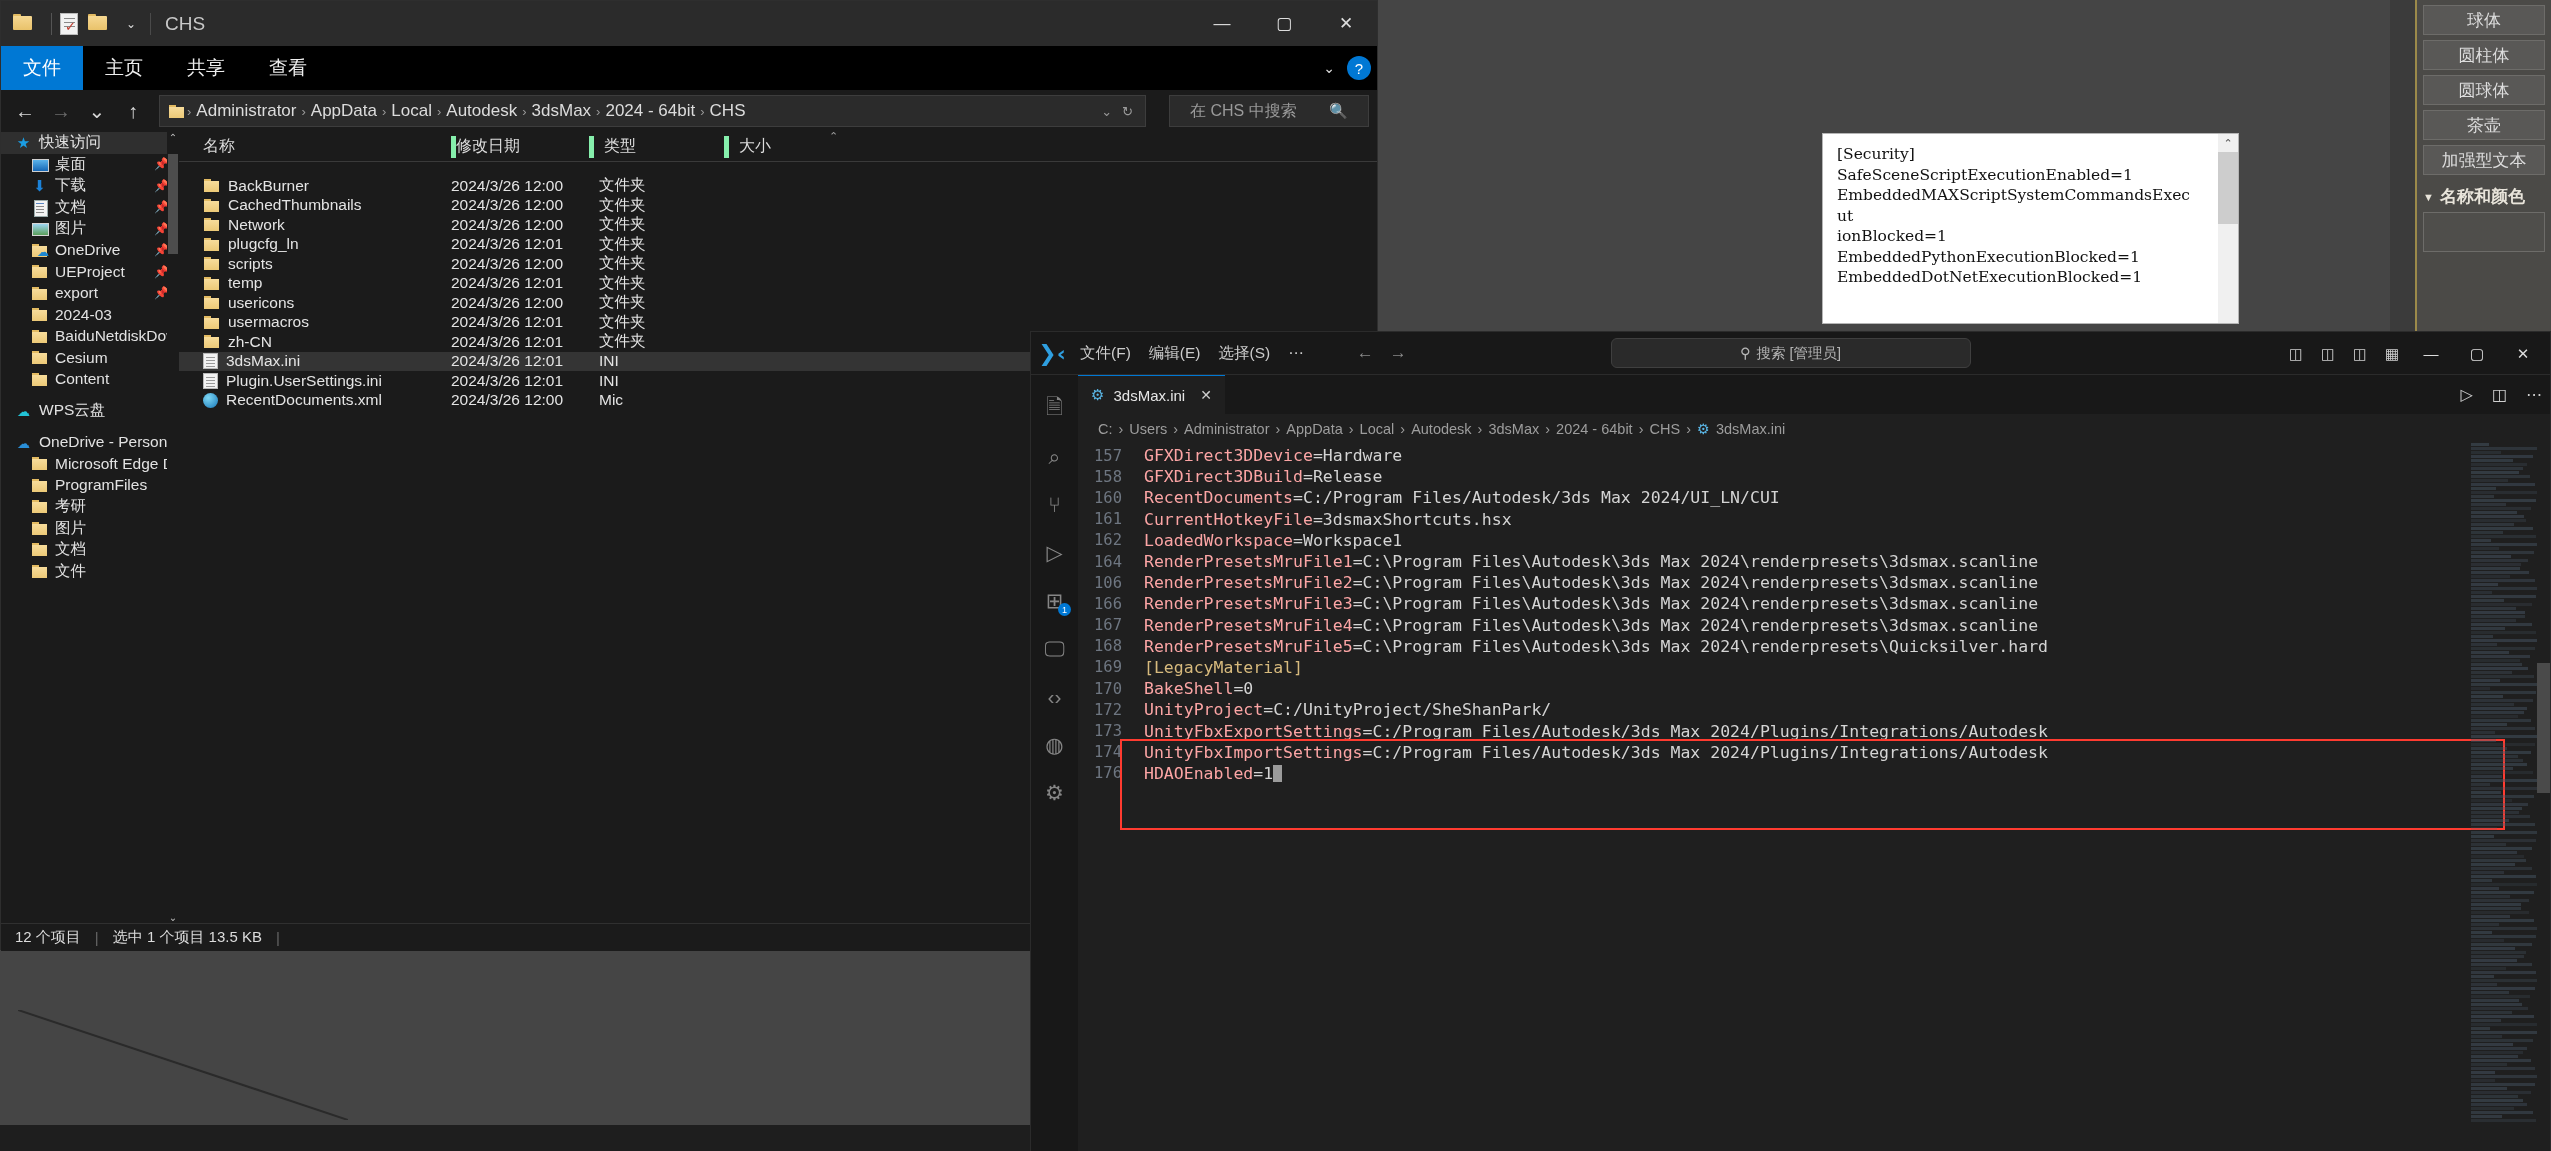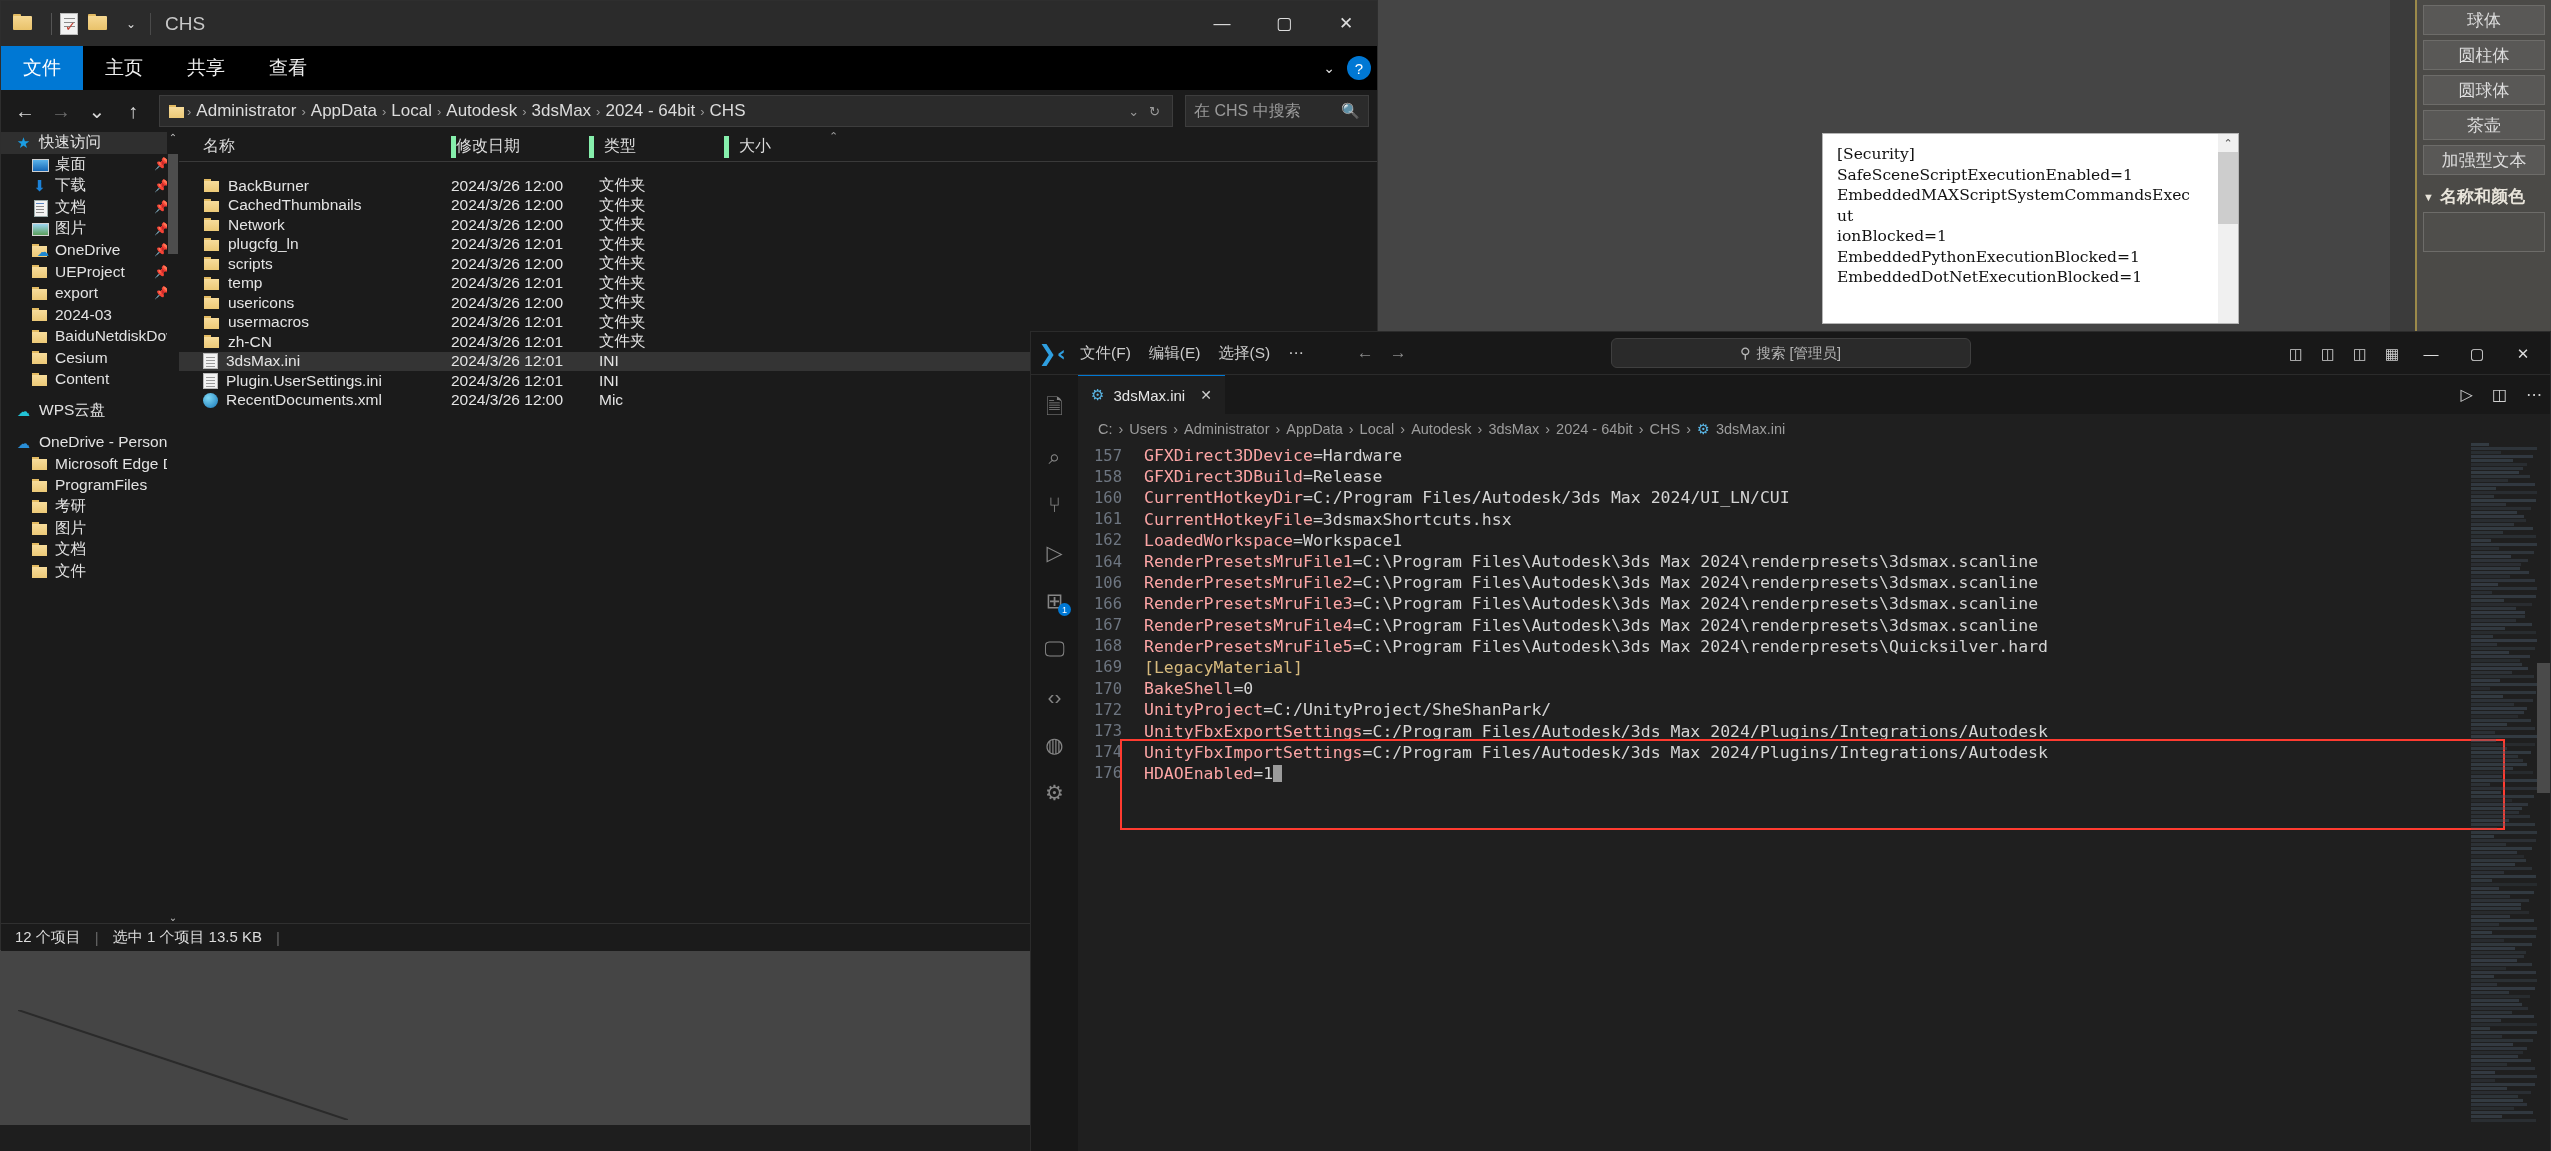--- a/index.html
+++ b/index.html
@@ -59,22 +59,22 @@
 
   .fe-addrbar { height:42px; background:#1b1b1b; display:flex; align-items:center; padding:0 8px; gap:4px; }
   .nav-btn { width:32px; height:32px; display:flex; align-items:center; justify-content:center;
       color:#d8d8d8; font-size:20px; }
   .nav-btn.dim { color:#6b6b6b; }
   .addr-box { flex:1; height:32px; background:#2b2b2b; border:1px solid #3d3d3d;
       display:flex; align-items:center; padding:0 8px; gap:2px; margin-left:6px; }
   .crumb { color:#dcdcdc; font-size:17px; padding:0 5px; white-space:nowrap; }
   .crumb-sep { color:#9a9a9a; font-size:13px; }
   .addr-right { margin-left:auto; display:flex; align-items:center; gap:10px; padding-right:4px; }
-  .search-box { width:184px; height:32px; background:#2b2b2b; border:1px solid #3d3d3d;
-      display:flex; align-items:center; padding:0 8px; margin-left:8px; }
+  .search-box { width:200px; height:32px; background:#2b2b2b; border:1px solid #3d3d3d;
+      display:flex; align-items:center; padding:0 20px; margin-left:19px; }
   .search-box span.ph { color:#9a9a9a; font-size:16px; flex:1; }
   .search-ico { color:#cfcfcf; font-size:15px; }
 
   .fe-body { display:flex; height: calc(950px - 45px - 44px - 42px - 28px); }
   .fe-sidebar { width:178px; background:#1b1b1b; position:relative; overflow:hidden; }
   .sb-item { height:21.5px; display:flex; align-items:center; gap:7px; padding-left:14px;
       color:#e2e2e2; font-size:15.5px; white-space:nowrap; }
   .sb-item.sel { background:#2f2f2f; }
   .sb-item.lvl1 { padding-left:30px; }
   .sb-item.lvl0 { padding-left:14px; }
@@ -611,21 +611,21 @@
             <span>CHS</span>
             <span>›</span>
             <span class="gear">⚙</span>
             <span>3dsMax.ini</span>
           </div>
 
         <div class="vs-code">
           <div id="code-lines" style="padding-top:2px;">
               <div class="codeline"><span class="ln">157</span><span class="tk-key">GFXDirect3DDevice</span><span class="tk-eq">=</span><span class="tk-val">Hardware</span></div>
               <div class="codeline"><span class="ln">158</span><span class="tk-key">GFXDirect3DBuild</span><span class="tk-eq">=</span><span class="tk-val">Release</span></div>
-              <div class="codeline"><span class="ln">160</span><span class="tk-key">CurrentHotkeyDir</span><span class="tk-eq">=</span><span class="tk-val">C:/Program Files/Autodesk/3ds Max 2024/UI_LN/CUI</span></div>
+              <div class="codeline"><span class="ln">160</span><span class="tk-key">RecentDocuments</span><span class="tk-eq">=</span><span class="tk-val">C:/Program Files/Autodesk/3ds Max 2024/UI_LN/CUI</span></div>
               <div class="codeline"><span class="ln">161</span><span class="tk-key">CurrentHotkeyFile</span><span class="tk-eq">=</span><span class="tk-val">3dsmaxShortcuts.hsx</span></div>
               <div class="codeline"><span class="ln">162</span><span class="tk-key">LoadedWorkspace</span><span class="tk-eq">=</span><span class="tk-val">Workspace1</span></div>
               <div class="codeline"><span class="ln">164</span><span class="tk-key">RenderPresetsMruFile1</span><span class="tk-eq">=</span><span class="tk-val">C:\Program Files\Autodesk\3ds Max 2024\renderpresets\3dsmax.scanline</span></div>
               <div class="codeline"><span class="ln">106</span><span class="tk-key">RenderPresetsMruFile2</span><span class="tk-eq">=</span><span class="tk-val">C:\Program Files\Autodesk\3ds Max 2024\renderpresets\3dsmax.scanline</span></div>
               <div class="codeline"><span class="ln">166</span><span class="tk-key">RenderPresetsMruFile3</span><span class="tk-eq">=</span><span class="tk-val">C:\Program Files\Autodesk\3ds Max 2024\renderpresets\3dsmax.scanline</span></div>
               <div class="codeline"><span class="ln">167</span><span class="tk-key">RenderPresetsMruFile4</span><span class="tk-eq">=</span><span class="tk-val">C:\Program Files\Autodesk\3ds Max 2024\renderpresets\3dsmax.scanline</span></div>
               <div class="codeline"><span class="ln">168</span><span class="tk-key">RenderPresetsMruFile5</span><span class="tk-eq">=</span><span class="tk-val">C:\Program Files\Autodesk\3ds Max 2024\renderpresets\Quicksilver.hard</span></div>
               <div class="codeline"><span class="ln">169</span><span class="tk-sec">[LegacyMaterial]</span></div>
               <div class="codeline"><span class="ln">170</span><span class="tk-key">BakeShell</span><span class="tk-eq">=</span><span class="tk-val">0</span></div>
               <div class="codeline"><span class="ln">172</span><span class="tk-key">UnityProject</span><span class="tk-eq">=</span><span class="tk-val">C:/UnityProject/SheShanPark/</span></div>

